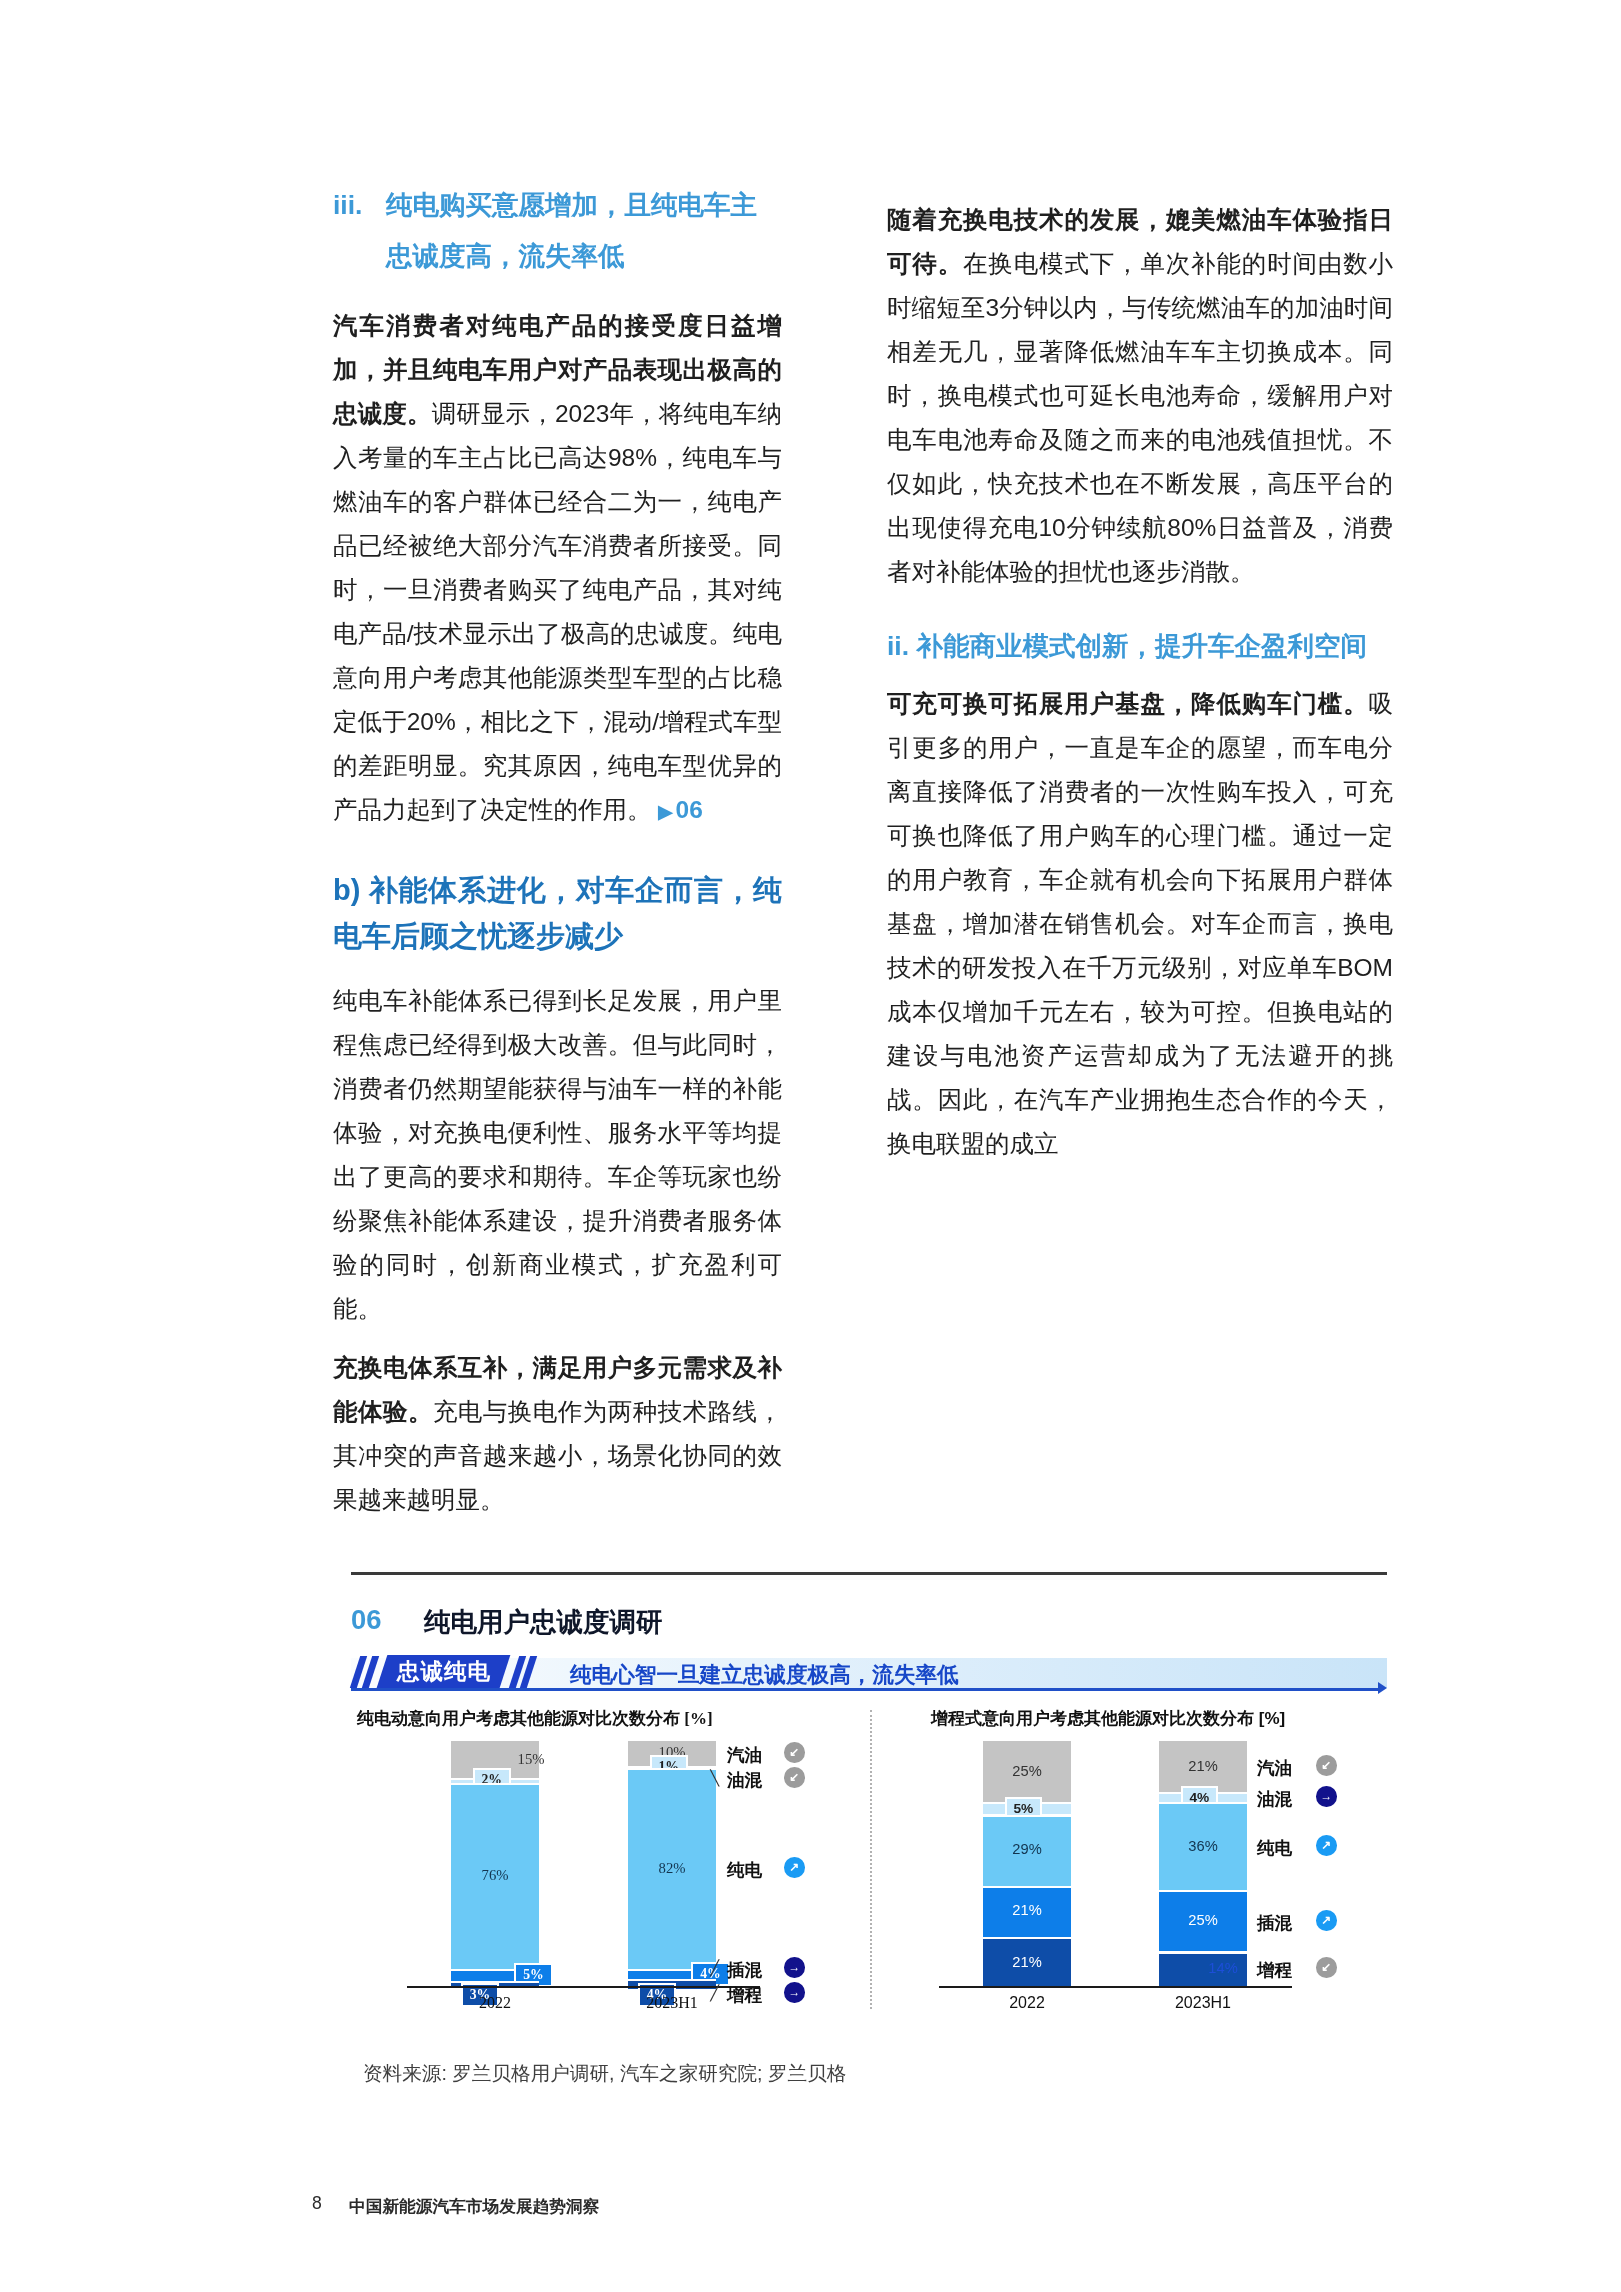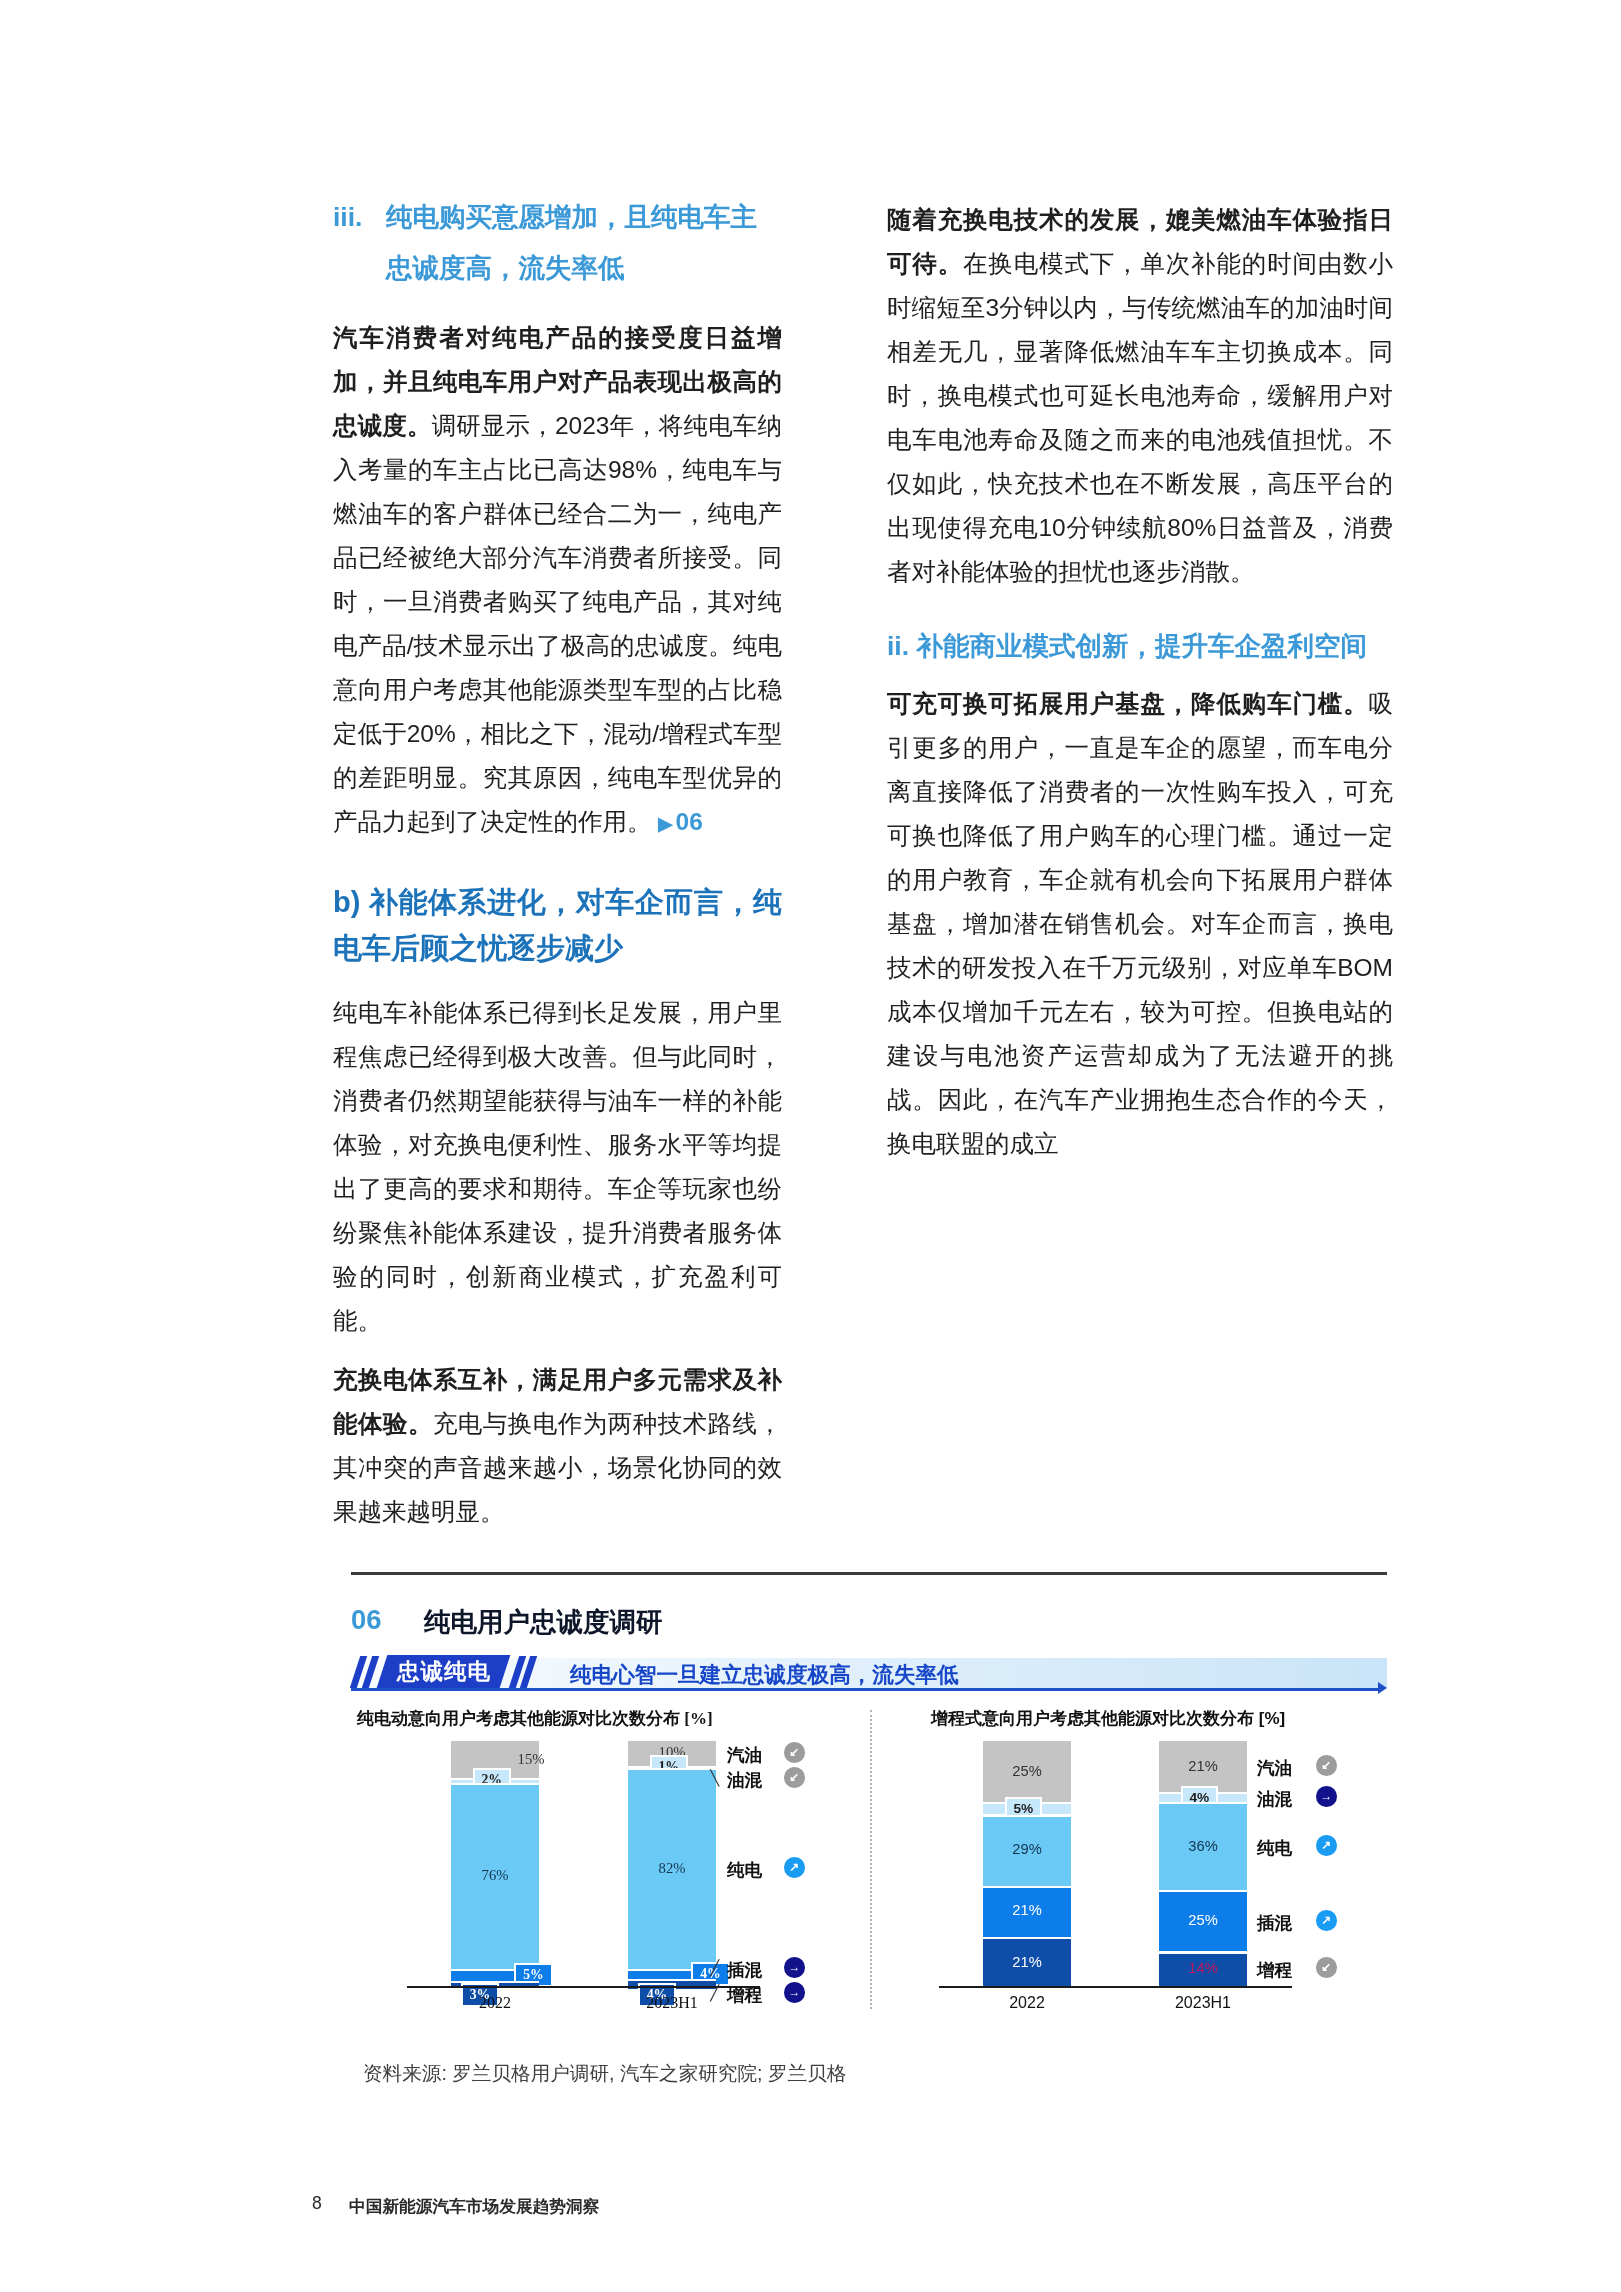--- a/index.html
+++ b/index.html
@@ -1,20 +1,20 @@
 <!DOCTYPE html>
 <html><head>
 <meta charset="utf-8">
 <style>
   html,body{margin:0;padding:0;background:#fff;}
   .page{position:relative;width:1621px;height:2293px;background:#ffffff;overflow:hidden;
         font-family:"Liberation Sans",sans-serif;color:#1f1f1f;}
   
   .col{position:absolute;}
-  .col-left{left:333px;top:192px;width:449px;}
+  .col-left{left:333px;top:180px;width:449px;}
   .col-right{left:887px;top:198px;width:506px;}
   p.body{font-size:24.5px;line-height:44px;text-align:justify;word-break:break-all;margin:0 0 14.7px 0;}
   p.body strong{font-weight:700;}
   h3.sec{display:grid;grid-template-columns:53px 1fr;font-size:26.5px;line-height:51px;
          color:#3c99d7;font-weight:700;margin:0 0 21.6px 0;}
   h3.sec2{font-size:26.5px;line-height:47px;color:#3c99d7;font-weight:700;margin:32px 0 22.5px 0;}
   h2.sub{font-size:29px;line-height:46px;color:#1d73b9;font-weight:700;margin:33px 0 20.6px 0;
          text-align:justify;word-break:break-all;}
   .col-right h3.sec2{margin:29px 0 11.8px 0;}
   .ref{color:#3c99d7;font-weight:700;white-space:nowrap;}
@@ -174,21 +174,21 @@
       <div class="bar" style="left: 228px; top: 34px;">
         <div class="seg" style="top: 0px; height: 51px; background: rgb(196, 196, 196);"></div>
         <div class="seg-label" style="top: 17px; color: rgb(51, 51, 51);">21%</div>
         <div class="seg gap" style="top: 51px; height: 9.8px; background: rgb(199, 232, 251);"></div>
         <div class="chip" style="background: rgb(199, 232, 251); color: rgb(31, 31, 31); left: 21.6px; top: 45px;">4%</div>
         <div class="seg gap" style="top: 61px; height: 88px; background: rgb(107, 201, 246);"></div>
         <div class="seg-label" style="top: 97px; color: rgb(18, 52, 79);">36%</div>
         <div class="seg gap" style="top: 149px; height: 61px; background: rgb(13, 126, 233);"></div>
         <div class="seg-label" style="top: 171px; color: rgb(255, 255, 255);">25%</div>
         <div class="seg gap" style="top: 211px; height: 34px; background: rgb(14, 77, 168);"></div>
-        <div class="seg-label" style="top: 219px; color: #be185d;">14%</div>
+        <div class="seg-label" style="top: 219px; color: #1d4ed8; margin-left: 20px;">14%</div>
       </div>
       <div class="axis-label" style="left: 228px; top: 287px;">2023H1</div>
       <div class="baseline" style="left: 7.8px; top: 279px; width: 353px;"></div>
       <div class="leg-row" style="left: 326px; top: 49px;">
         <span class="leg-label">汽油</span>
         <span class="leg-icon" style="left: 59px; background: rgb(156, 156, 156);">↙</span>
       </div>
       <div class="leg-row" style="left: 326px; top: 80px;">
         <span class="leg-label">油混</span>
         <span class="leg-icon" style="left: 59px; background: rgb(18, 18, 140);">→</span>

